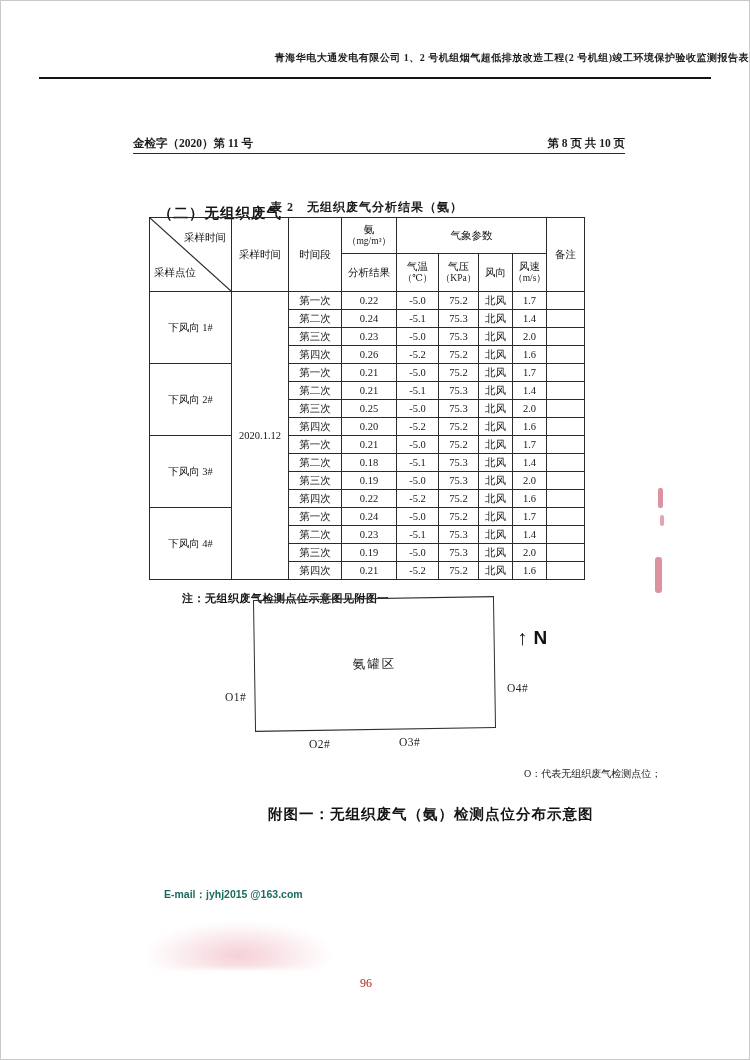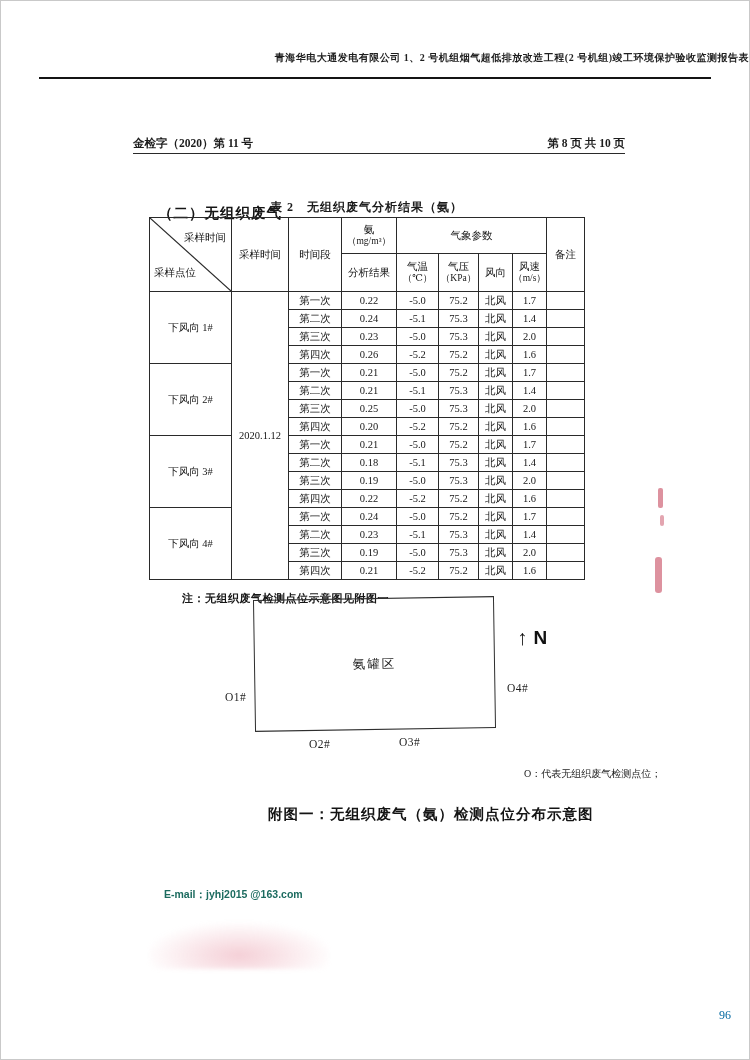--- a/index.html
+++ b/index.html
@@ -81,22 +81,22 @@
   }
   
   .footer-block {
     position:absolute; top:885px; left:163px;
     font-family:"Liberation Sans","DejaVu Sans",sans-serif;
     font-size:10.5px; line-height:17px; color:#26312e; font-weight:bold;
   }
   .company-name { text-decoration:underline; letter-spacing:0.3px; }
   .tel-fax { color:#222; }
   .page-number {
-    position:absolute; top:975px; left:0; width:730px; text-align:right;
-    font-size:12px; color:#0369a1;margin-top:32px;
+    position:absolute; top:975px; left:0; width:730px; text-align:center;
+    font-size:12px; color:#b91c1c;
   }
   
   .red-mark { position:absolute; background:#c23a52; filter:blur(0.7px); }
   .rm1 { top:487px; left:657px; width:5px; height:20px; opacity:.55; border-radius:2px; }
   .rm2 { top:514px; left:659px; width:4px; height:11px; opacity:.45; border-radius:2px; }
   .rm3 { top:556px; left:654px; width:7px; height:36px; opacity:.55; border-radius:3px; }
   .stamp-smudge {
     position:absolute; top:922px; left:148px; width:180px; height:46px;
     background:radial-gradient(ellipse at 50% 70%, rgba(225,120,140,0.35), rgba(240,180,190,0.12) 60%, rgba(255,255,255,0) 75%);
     filter:blur(2px);

